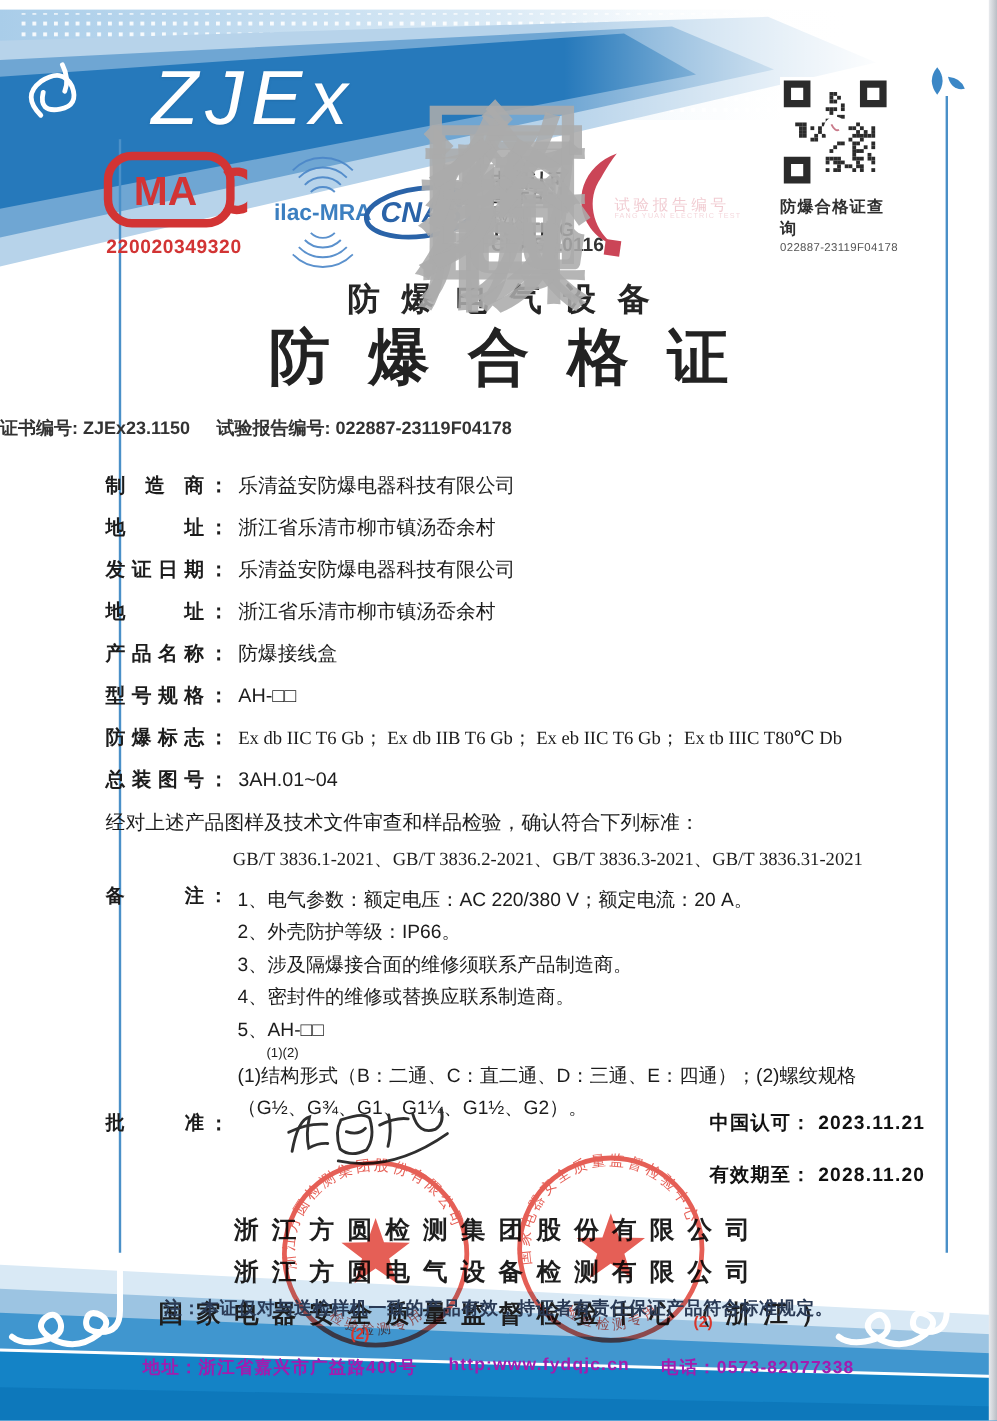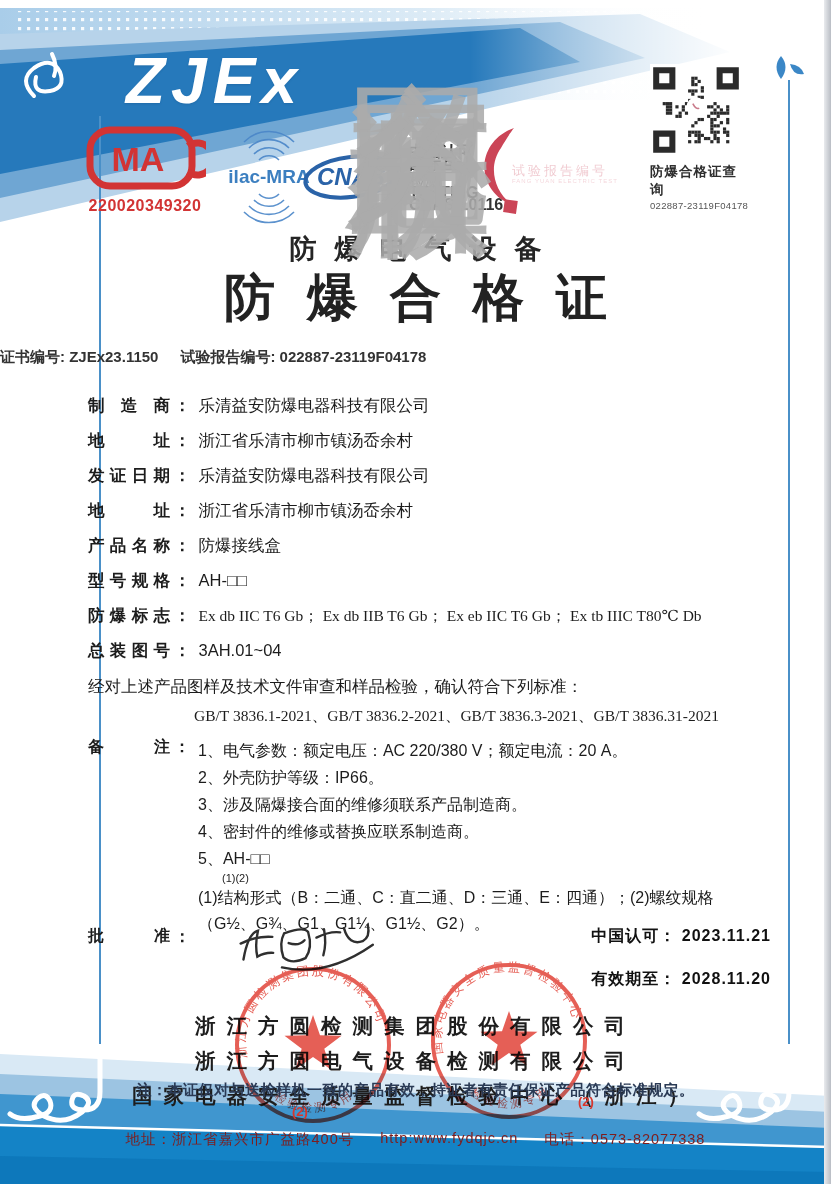--- a/index.html
+++ b/index.html
@@ -8,21 +8,21 @@
   .abs{position:absolute;}
   
   .scan-edge{right:0;top:0;width:7px;height:1184px;background:linear-gradient(90deg,#e9ebee,#b9bdc4);}
   
   .vline{width:2px;background:#4a90c8;}
   
   .watermark{left:347px;top:8px;height:1176px;writing-mode:vertical-rl;text-orientation:upright;
              font-size:147px;line-height:1;letter-spacing:-7px;color:rgba(171,171,171,0.88);
              font-weight:500;z-index:99;pointer-events:none;user-select:none;}
   
-  .zjex{left:126px;top:44px;font-size:64px;font-weight:700;font-style:italic;color:#ffffff;
+  .zjex{left:126px;top:44px;font-size:64px;font-weight:400;font-style:italic;color:#ffffff;
         letter-spacing:6px;z-index:3;text-shadow:0 1px 2px rgba(20,70,120,.25);}
   
   .cma{left:80px;top:124px;width:130px;text-align:center;z-index:3;}
   .cma-num{color:#d23434;font-weight:700;font-size:16px;letter-spacing:.5px;margin-top:1px;}
   .ilac{left:222px;top:130px;z-index:3;}
   .cnas{left:301px;top:146px;z-index:3;display:flex;gap:8px;align-items:flex-start;}
   .cnas-col{font-size:16px;line-height:12px;color:#555;}
   .cnas-col .b{font-weight:700;color:#333;}
   .cnas-col .div{border-top:1px solid #999;margin:2px 0;width:52px;}
   .fy{left:466px;top:122px;z-index:3;}
@@ -59,22 +59,22 @@
   .dates .row{margin-bottom:22px;letter-spacing:1px;}
   
   .companies{top:1008px;width:100%;text-align:center;z-index:5;}
   .companies div{font-size:20.5px;font-weight:700;letter-spacing:11px;line-height:35px;color:#1d1d1d;}
   
   .stamp{z-index:6;opacity:.82;mix-blend-mode:multiply;}
   .stamp-mark{color:#d8362c;font-size:13px;font-weight:600;z-index:6;}
   
   .foot-note{top:1081px;width:100%;text-align:center;font-size:15px;font-weight:700;
              color:#2a3a55;z-index:7;letter-spacing:.5px;}
-  .foot-addr{top:1130px;width:100%;text-align:center;font-size:14.5px;font-weight:400;
-             color:#7f1d1d;z-index:7;display:flex;justify-content:center;gap:26px;letter-spacing:1px;}
+  .foot-addr{top:1130px;width:100%;text-align:center;font-size:14.5px;font-weight:700;
+             color:#a21caf;z-index:7;display:flex;justify-content:center;gap:26px;letter-spacing:1px;}
   svg text{font-family:"Liberation Sans","DejaVu Sans",sans-serif;}
 </style>
 </head>
 <body>
 
 <div class="page">
 
   <svg class="abs" style="left:0;top:0;" width="831" height="240">
     <defs>
       <linearGradient id="gTop" x1="0" y1="0" x2="1" y2="0">

